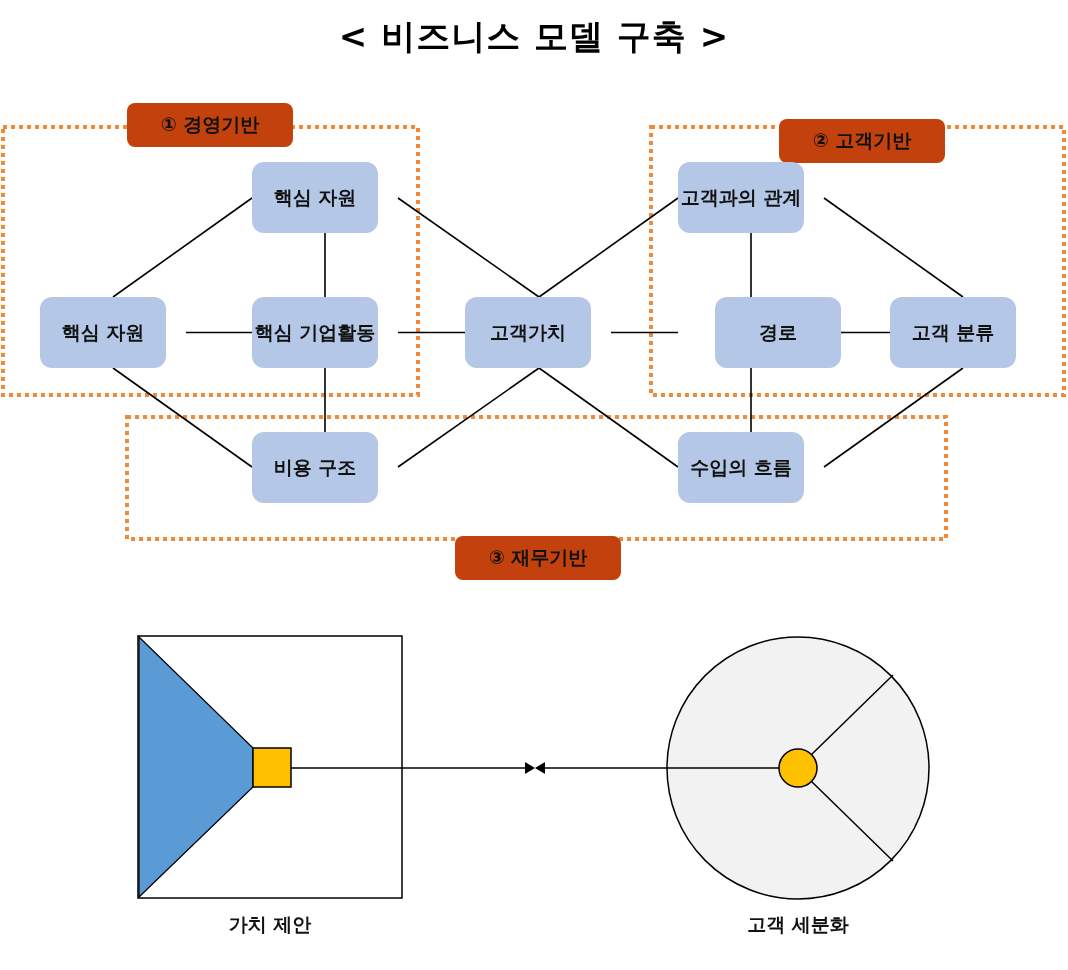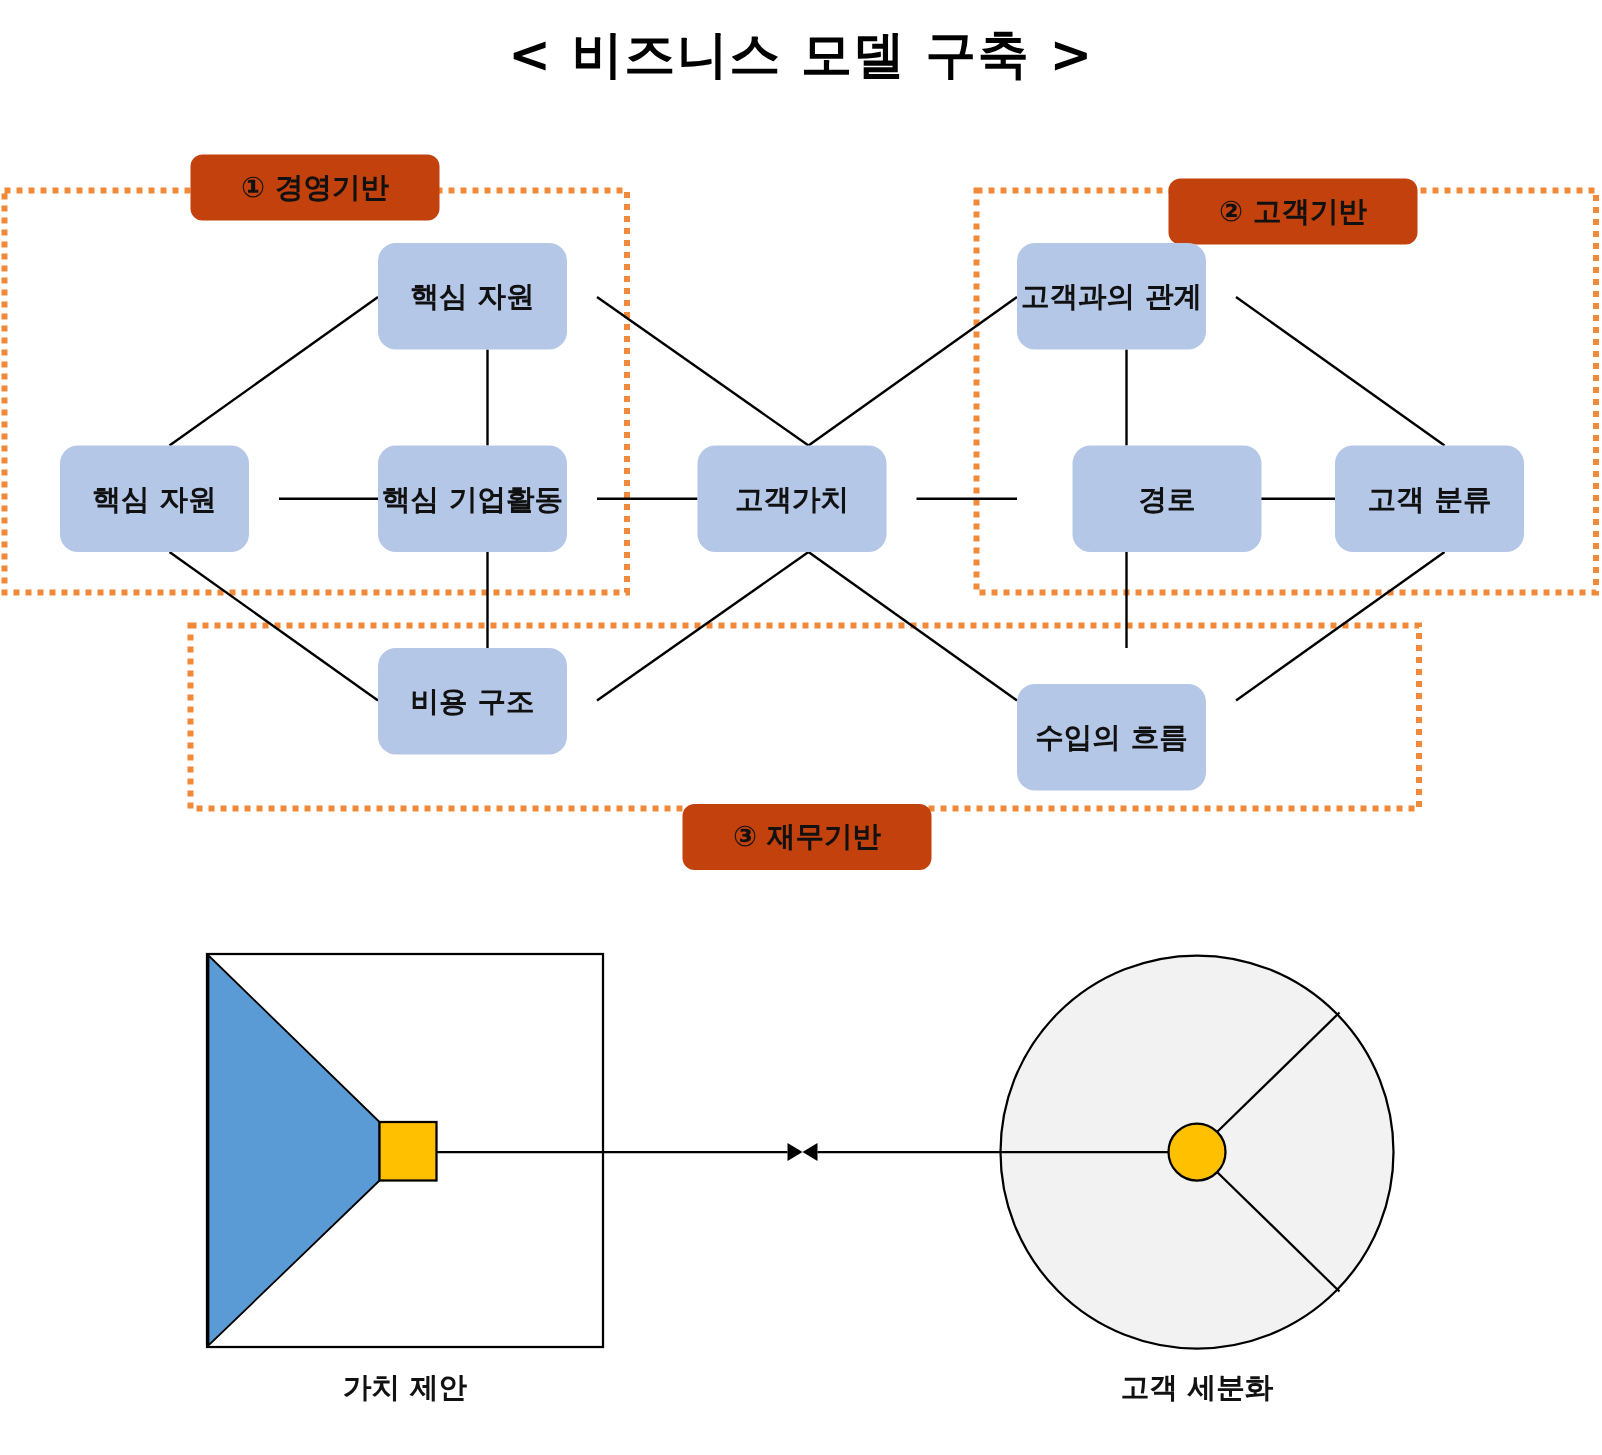--- a/index.html
+++ b/index.html
@@ -66,16 +66,16 @@
 <div class="group-label" style="left:455px;top:516px;width:166px;margin-top:20px;">③ 재무기반</div>
 
 <div class="node" id="n-key_resources_top" style="left:252px;top:162px;">핵심 자원</div>
 <div class="node" id="n-key_resources_left" style="left:40px;top:297px;">핵심 자원</div>
 <div class="node" id="n-key_activities" style="left:252px;top:297px;">핵심 기업활동</div>
 <div class="node" id="n-customer_value" style="left:465px;top:297px;">고객가치</div>
 <div class="node" id="n-customer_relationship" style="left:678px;top:162px;">고객과의 관계</div>
 <div class="node" id="n-channels" style="left:678px;top:297px;margin-left:37px;">경로</div>
 <div class="node" id="n-customer_segments" style="left:890px;top:297px;">고객 분류</div>
 <div class="node" id="n-cost_structure" style="left:252px;top:432px;">비용 구조</div>
-<div class="node" id="n-revenue_streams" style="left:678px;top:456px;">수입의 흐름</div>
+<div class="node" id="n-revenue_streams" style="left:678px;top:432px;">수입의 흐름</div>
 
 <div class="caption" style="left:120px;top:912px;">가치 제안</div>
 <div class="caption" style="left:648px;top:912px;">고객 세분화</div>
 
 </body></html>

